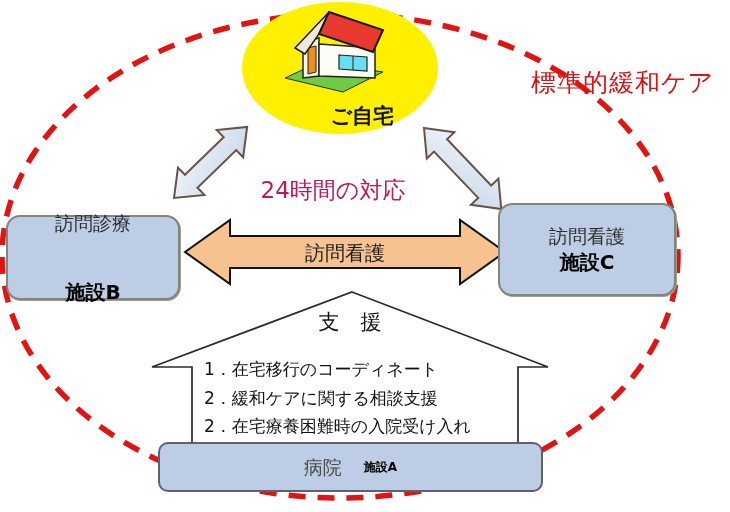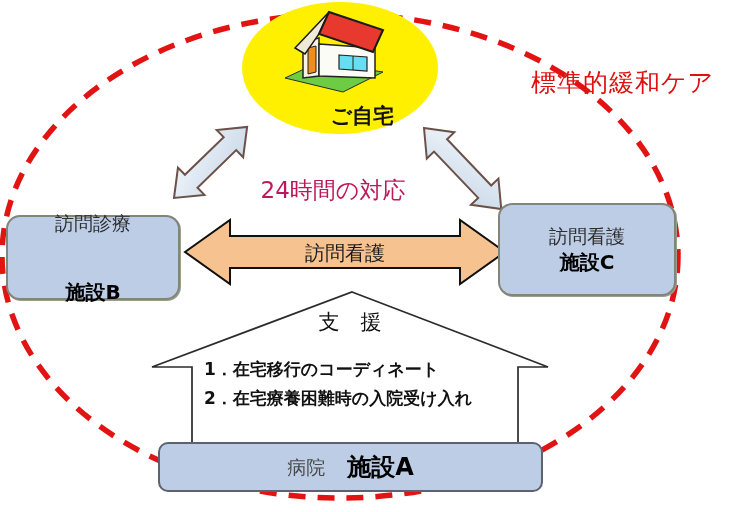--- a/index.html
+++ b/index.html
@@ -9,37 +9,37 @@
   }
   .layer{position:absolute;left:0;top:0;width:730px;height:512px;}
   .t{position:absolute;white-space:nowrap;}
   .red{color:#dd1111;}
   .team-label{left:48px;top:60px;font-size:29px;letter-spacing:1px;}
   .pall-label{left:531px;top:66px;font-size:25px;letter-spacing:1px;}
   .home-label{left:286px;top:102px;width:108px;text-align:right;font-size:21px;font-weight:bold;}
   .resp-label{left:233px;top:175px;width:200px;text-align:center;font-size:23px;color:#be185d;}
   .team-arrow-label{left:245px;top:240px;width:200px;text-align:center;font-size:20px;color:#1a1a1a;}
   .support-title{left:250px;top:308px;width:200px;text-align:center;font-size:21px;font-weight:normal;}
-  .support-list{position:absolute;left:204px;top:355px;width:340px;font-size:17px;font-weight:bold;}
+  .support-list{position:absolute;left:204px;top:355px;width:340px;font-size:17px;font-weight:normal;}
   .support-list .item{line-height:28.5px;white-space:nowrap;}
   .box{
     position:absolute;background:#bccde5;border:2px solid #82857a;border-radius:14px;
     display:flex;flex-direction:column;align-items:center;justify-content:center;
     box-sizing:border-box;box-shadow:1px 1px 0 #9aa08f;
   }
   .box .role{font-size:19px;color:#2e2e2e;line-height:25px;}
   .box .name{font-size:20px;font-weight:bold;color:#000;line-height:26px;}
   #boxB{left:6px;top:215px;width:174px;height:85px;gap:43px;}
   #boxC{left:498px;top:203px;width:178px;height:93px;}
   #boxA{
     left:158px;top:442px;width:385px;height:50px;border-radius:10px;
     flex-direction:row;gap:22px;border-color:#5c6270;box-shadow:none;
   }
   #boxA .role{color:#4a4a4a;font-size:19px;}
-  #boxA .name{font-size:24px;}
+  #boxA .name{font-size:12px;}
 </style>
 </head>
 <body>
 
 <div class="stage">
 
   <svg class="layer" viewBox="0 0 730 512">
     <defs>
       <linearGradient id="linkGrad" x1="0" y1="0" x2="1" y2="1">
         <stop offset="0" stop-color="#f0f5fa"></stop>
@@ -91,16 +91,17 @@
   </div>
 
   <div class="t red pall-label">標準的緩和ケア</div>
   <div class="t home-label">ご自宅</div>
   <div class="t resp-label">24時間の対応</div>
   <div class="t team-arrow-label">訪問看護</div>
   <div class="t support-title">支　援</div>
 
   <div class="support-list">
     <div class="item">1．在宅移行のコーディネート</div>
+    <div class="item">2．緩和ケアに関する相談支援</div>
     <div class="item">2．在宅療養困難時の入院受け入れ</div>
   </div>
 
 </div>
 
 </body></html>

